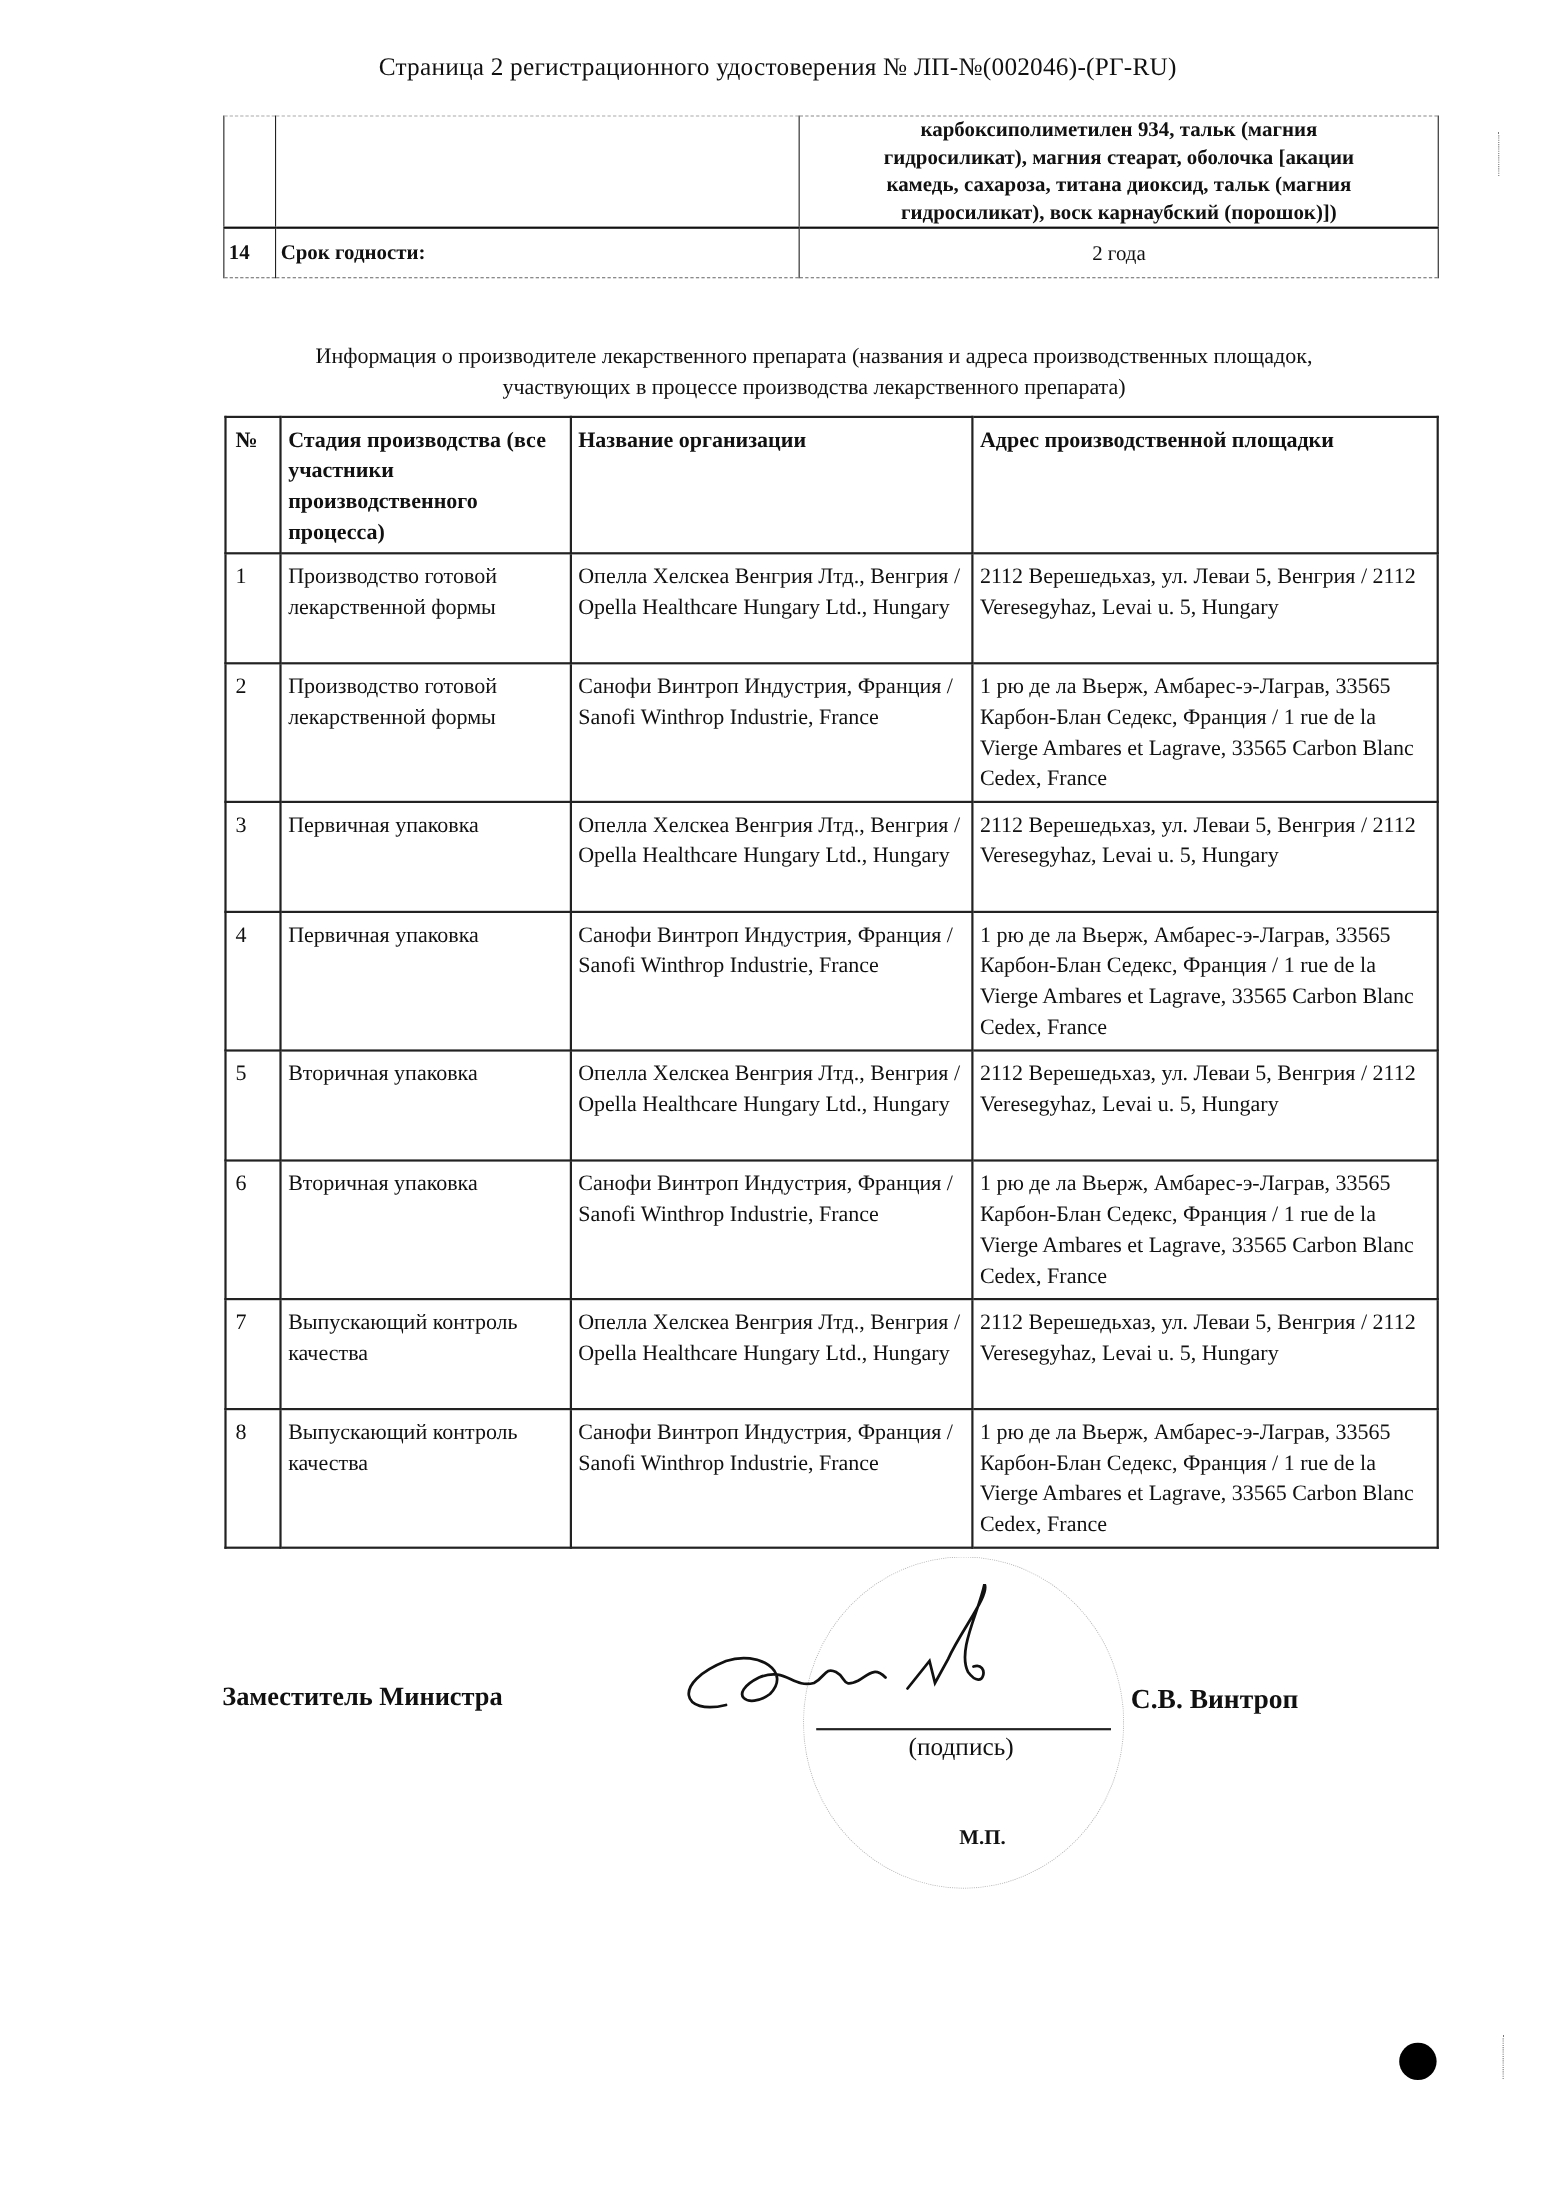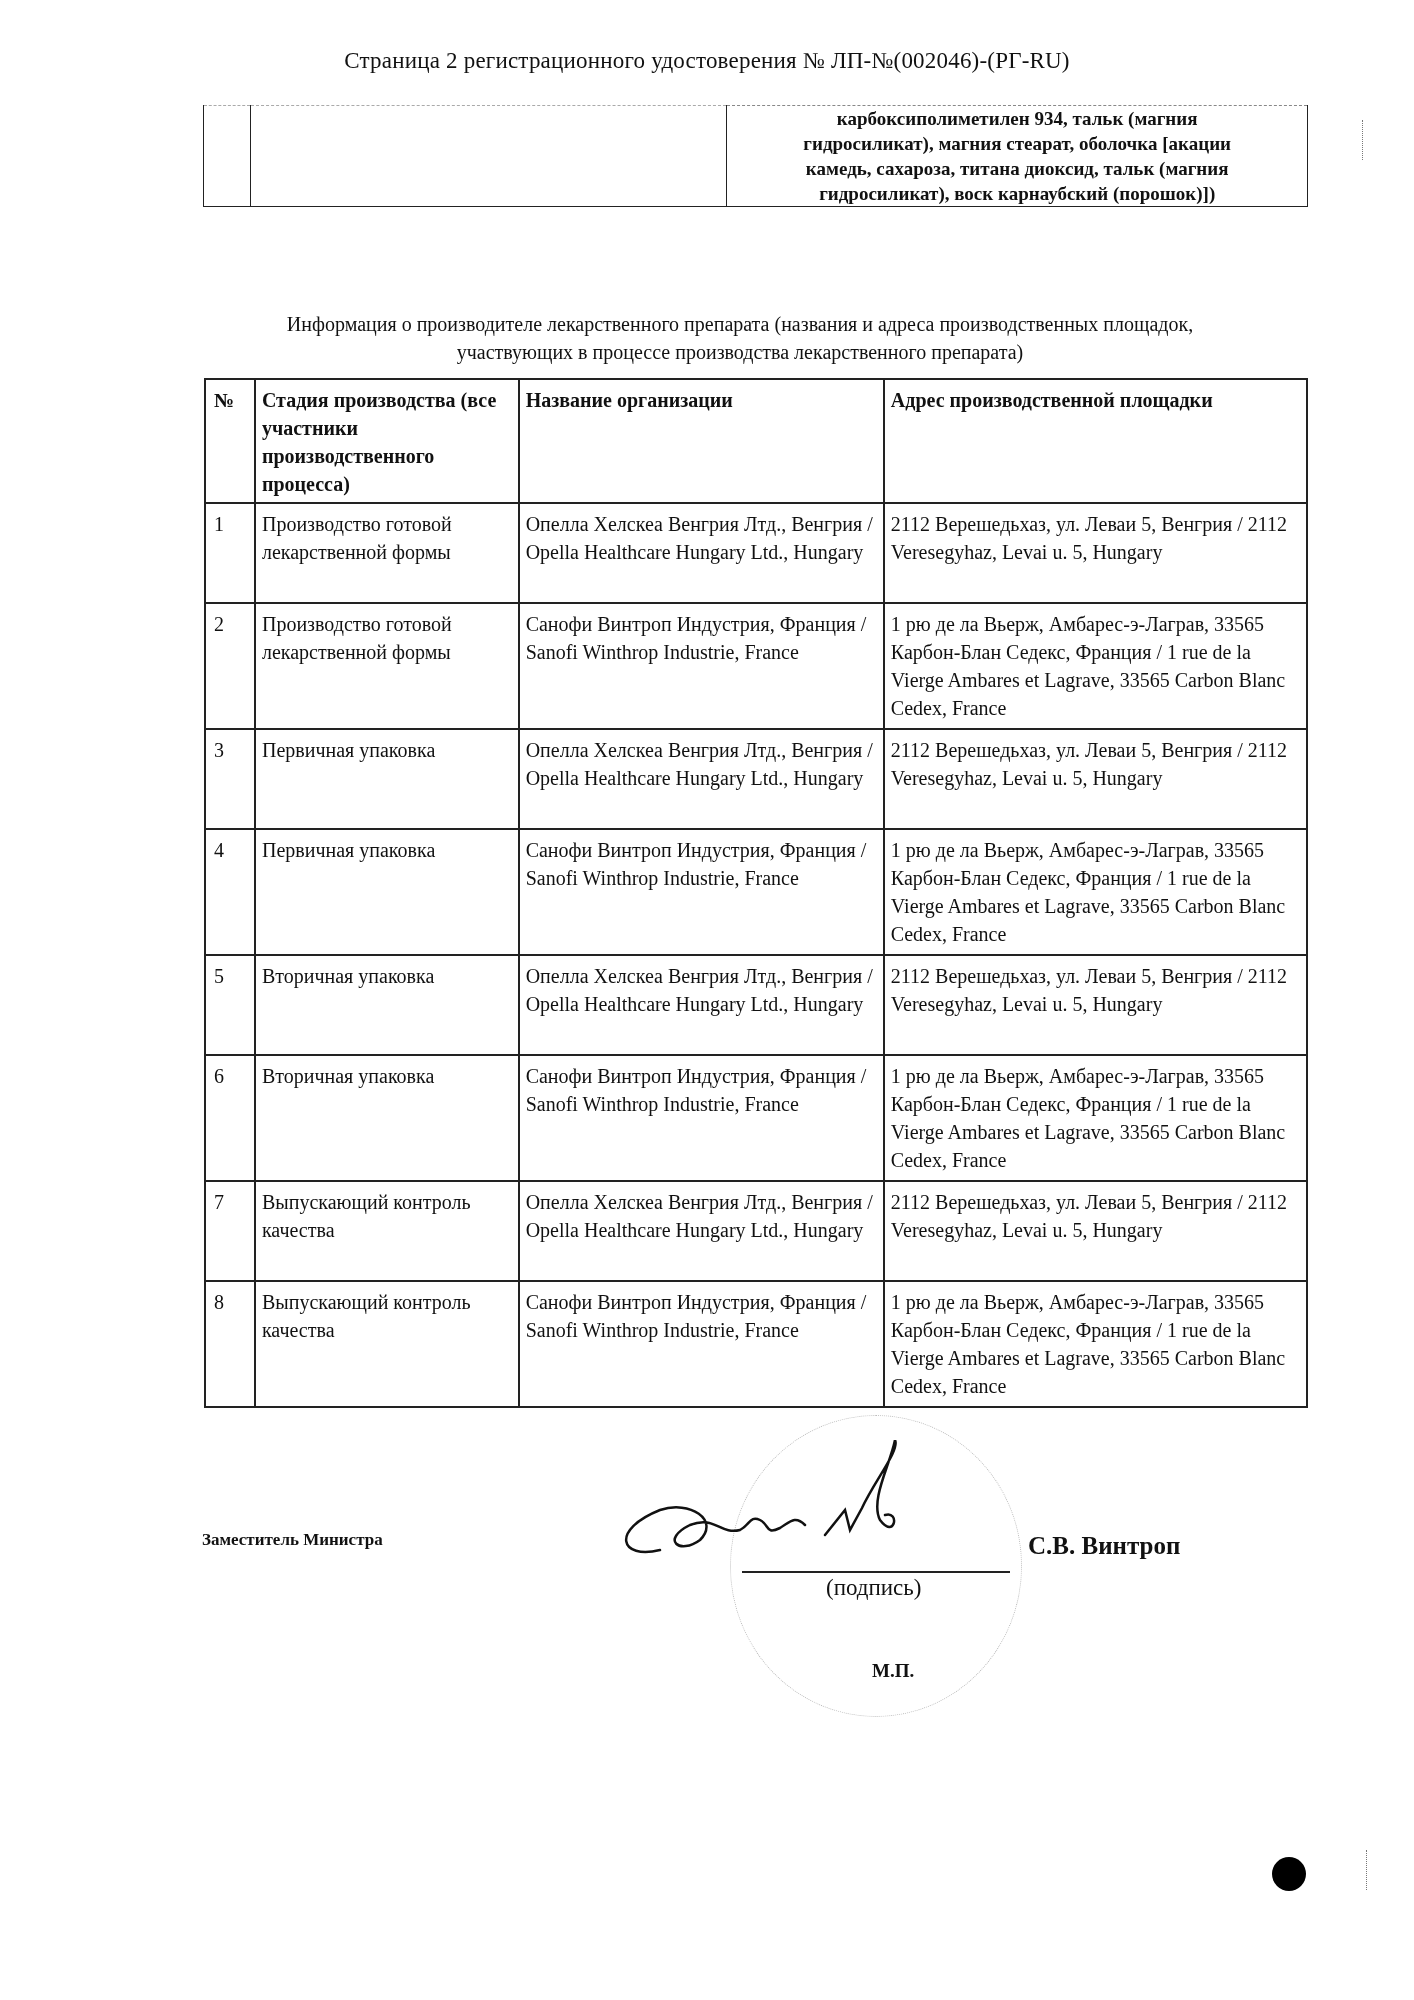--- a/index.html
+++ b/index.html
@@ -24,21 +24,21 @@
   .main th, .main td { border:2px solid #222; vertical-align:top; text-align:left;
                        font-size:20px; line-height:28px; padding:6px 6px 4px 6px; }
   .main th { font-weight:bold; height:108px; }
   .main .cn { width:34px; padding-left:8px; }
   .main .cs { width:250px; }
   .main .co { width:352px; }
   .main .ca { width:410px; }
   .main tr.r td { height:88px; }
   .main tr.r4 td { height:114px; }
   .sig { position:absolute; top:1420px; left:0; width:1414px; height:300px; }
-  .sig-role { position:absolute; left:202px; top:110px; font-weight:bold; font-size:17px; }
+  .sig-role { position:absolute; left:202px; top:110px; font-weight:bold; font-size:24px; }
   .sig-name { position:absolute; left:1028px; top:112px; font-weight:bold; font-size:25px; }
   .sig-line { position:absolute; left:742px; top:151px; width:268px; border-top:2px solid #222; }
   .sig-caption { position:absolute; left:826px; top:155px; font-size:23px; }
   .stamp-label { position:absolute; left:872px; top:212px; font-size:19px; font-weight:bold;margin-top:28px; }
   .stamp { position:absolute; left:730px; top:-5px; width:290px; height:300px; border-radius:50%;
            border:1px dotted #bbb; }
   .signature { position:absolute; left:600px; top:20px; width:420px; height:130px; }
   .dot { position:absolute; left:1272px; top:1857px; width:34px; height:34px; border-radius:50%; background:#000; }
   .edge-mark { position:absolute; width:2px; border-left:1px dotted #777; }
 </style>
@@ -51,20 +51,25 @@
   <tbody>
       <tr class="row-top">
     <td class="c1"></td>
     <td class="c2"></td>
     <td class="c3">
       <div>карбоксиполиметилен 934, тальк (магния</div>
       <div>гидросиликат), магния стеарат, оболочка [акации</div>
       <div>камедь, сахароза, титана диоксид, тальк (магния</div>
       <div>гидросиликат), воск карнаубский (порошок)])</div>
     </td>
+  </tr>
+  <tr class="row14">
+    <td class="c1">14</td>
+    <td class="c2">Срок годности:</td>
+    <td class="c3">2 года</td>
   </tr>
 </tbody>
   </table>
 
 <div class="info">
   <div>Информация о производителе лекарственного препарата (названия и адреса производственных площадок,</div>
   <div>участвующих в процессе производства лекарственного препарата)</div>
 </div>
 
 <table class="main">

